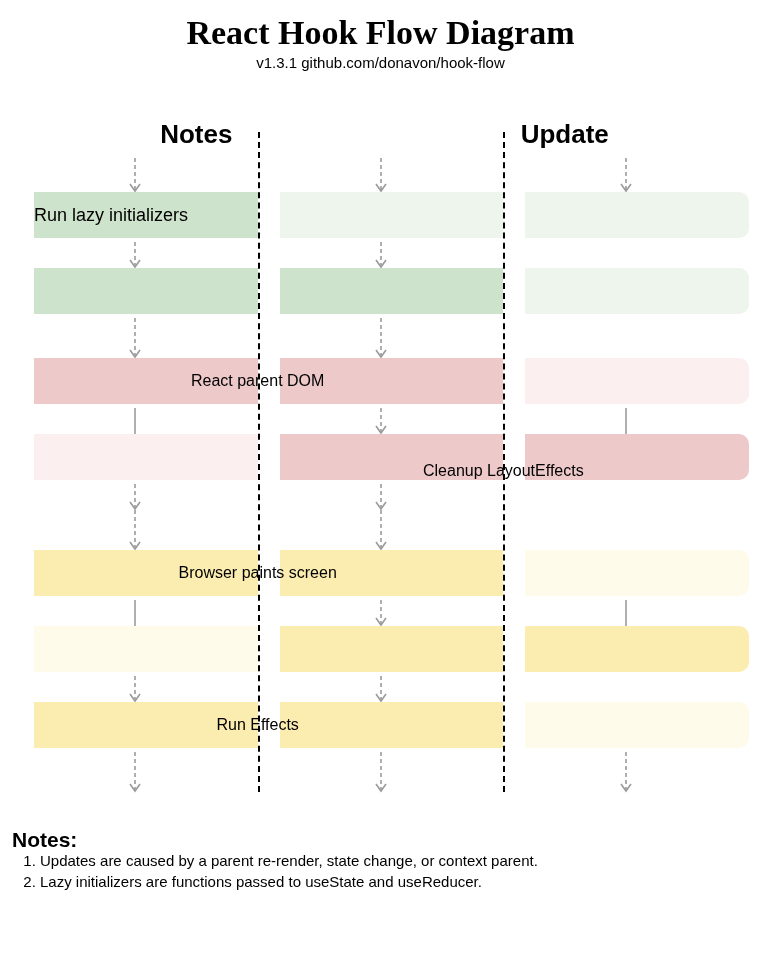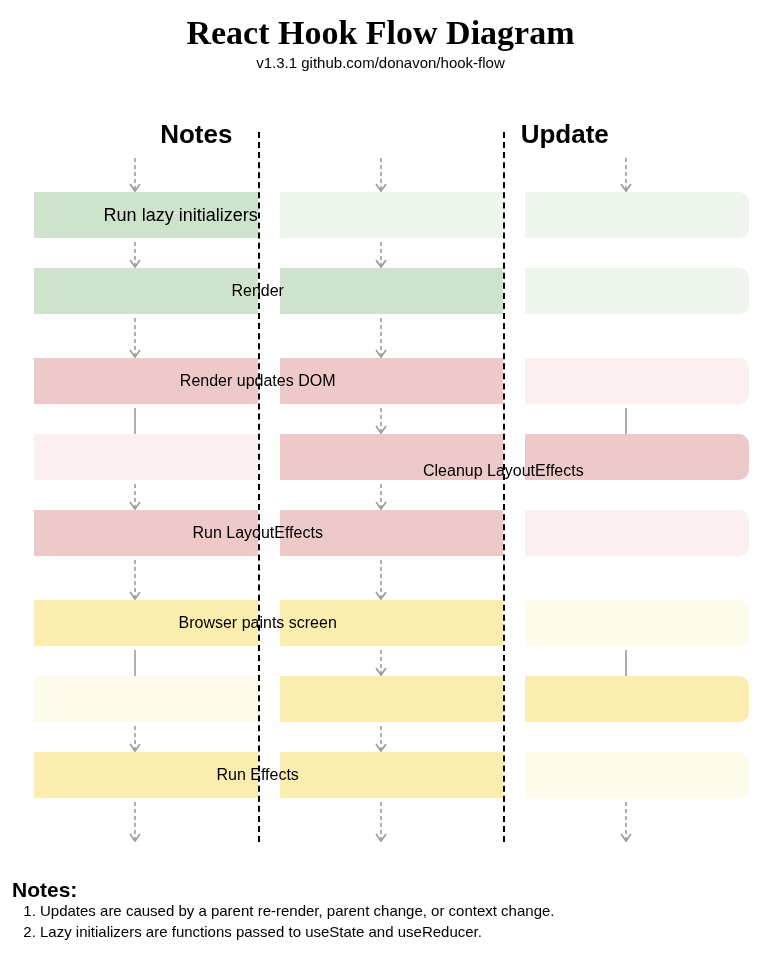--- a/index.html
+++ b/index.html
@@ -57,21 +57,21 @@
     gap: 0;
     border-radius: 10px;
     overflow: hidden;
     height: 46px;
     margin-bottom: 4px;
   }
   .cell {
     flex: 1;
     display: flex;
     align-items: center;
-    justify-content: flex-end;
+    justify-content: flex-start;
     font-size: 18px;
     margin-left: 22px;
   }
   .dividers {
     position: absolute;
     top: 0; left: 0; right: 0; bottom: 0;
     pointer-events: none;
     z-index: 1;
   }
   .vline {
@@ -155,23 +155,20 @@
     <line x1="10" y1="0" x2="10" y2="25" stroke="#9b9b9b" stroke-width="1.6" stroke-dasharray="4 3"></line>
     <path d="M5 18 L10 25 L15 18" fill="none" stroke="#9b9b9b" stroke-width="1.6"></path>
   </svg>
         </div>
         <div class="arrow-cell"></div>
       </div>
       <div class="row" style="position:relative">
         <div class="cell" style="background:#cee3cb"></div>
         <div class="cell" style="background:#cee3cb"></div>
         <div class="cell" style="background:#eef5ec"></div>
-        <div style="position:absolute;left:0%;width:66.666%;top:0;bottom:0;display:flex;align-items:center;justify-content:center;pointer-events:none">
-          <span>Render</span>
-        </div>
       </div>
       <div class="arrow-row" style="height:40px">
         <div class="arrow-cell">
           <svg class="arrow" width="20" height="40">
     <line x1="10" y1="0" x2="10" y2="39" stroke="#9b9b9b" stroke-width="1.6" stroke-dasharray="4 3"></line>
     <path d="M5 32 L10 39 L15 32" fill="none" stroke="#9b9b9b" stroke-width="1.6"></path>
   </svg>
         </div>
         <div class="arrow-cell">
           <svg class="arrow" width="20" height="40">
@@ -179,21 +176,21 @@
     <path d="M5 32 L10 39 L15 32" fill="none" stroke="#9b9b9b" stroke-width="1.6"></path>
   </svg>
         </div>
         <div class="arrow-cell"></div>
       </div>
       <div class="row" style="position:relative">
         <div class="cell" style="background:#eec9ca"></div>
         <div class="cell" style="background:#eec9ca"></div>
         <div class="cell" style="background:#fbefef"></div>
         <div style="position:absolute;left:0%;width:66.666%;top:0;bottom:0;display:flex;align-items:center;justify-content:center;pointer-events:none">
-          <span>Render updates DOM</span>
+          <span>React parent DOM</span>
         </div>
       </div>
       <div class="arrow-row" style="height:26px">
         <div class="arrow-cell">
           <svg class="arrow" width="20" height="26">
     <line x1="10" y1="0" x2="10" y2="26" stroke="#9b9b9b" stroke-width="1.6"></line>
   </svg>
         </div>
         <div class="arrow-cell">
           <svg class="arrow" width="20" height="26">
@@ -223,28 +220,20 @@
   </svg>
         </div>
         <div class="arrow-cell">
           <svg class="arrow" width="20" height="26">
     <line x1="10" y1="0" x2="10" y2="25" stroke="#9b9b9b" stroke-width="1.6" stroke-dasharray="4 3"></line>
     <path d="M5 18 L10 25 L15 18" fill="none" stroke="#9b9b9b" stroke-width="1.6"></path>
   </svg>
         </div>
         <div class="arrow-cell"></div>
       </div>
-      <div class="row" style="position:relative">
-        <div class="cell" style="background:#eec9ca"></div>
-        <div class="cell" style="background:#eec9ca"></div>
-        <div class="cell" style="background:#fbefef"></div>
-        <div style="position:absolute;left:0%;width:66.666%;top:0;bottom:0;display:flex;align-items:center;justify-content:center;pointer-events:none">
-          <span>Run LayoutEffects</span>
-        </div>
-      </div>
       <div class="arrow-row" style="height:40px">
         <div class="arrow-cell">
           <svg class="arrow" width="20" height="40">
     <line x1="10" y1="0" x2="10" y2="39" stroke="#9b9b9b" stroke-width="1.6" stroke-dasharray="4 3"></line>
     <path d="M5 32 L10 39 L15 32" fill="none" stroke="#9b9b9b" stroke-width="1.6"></path>
   </svg>
         </div>
         <div class="arrow-cell">
           <svg class="arrow" width="20" height="40">
     <line x1="10" y1="0" x2="10" y2="39" stroke="#9b9b9b" stroke-width="1.6" stroke-dasharray="4 3"></line>
@@ -326,16 +315,16 @@
     <path d="M5 32 L10 39 L15 32" fill="none" stroke="#9b9b9b" stroke-width="1.6"></path>
   </svg>
         </div>
       </div>
     </div>
 </div>
 
 <div class="notes">
   <div class="notes-h">Notes:</div>
   <ol>
-    <li>Updates are caused by a parent re-render, parent change, or context change.</li>
+    <li>Updates are caused by a parent re-render, state change, or context parent.</li>
     <li>Lazy initializers are functions passed to useState and useReducer.</li>
   </ol>
 </div>
 
 </body></html>

